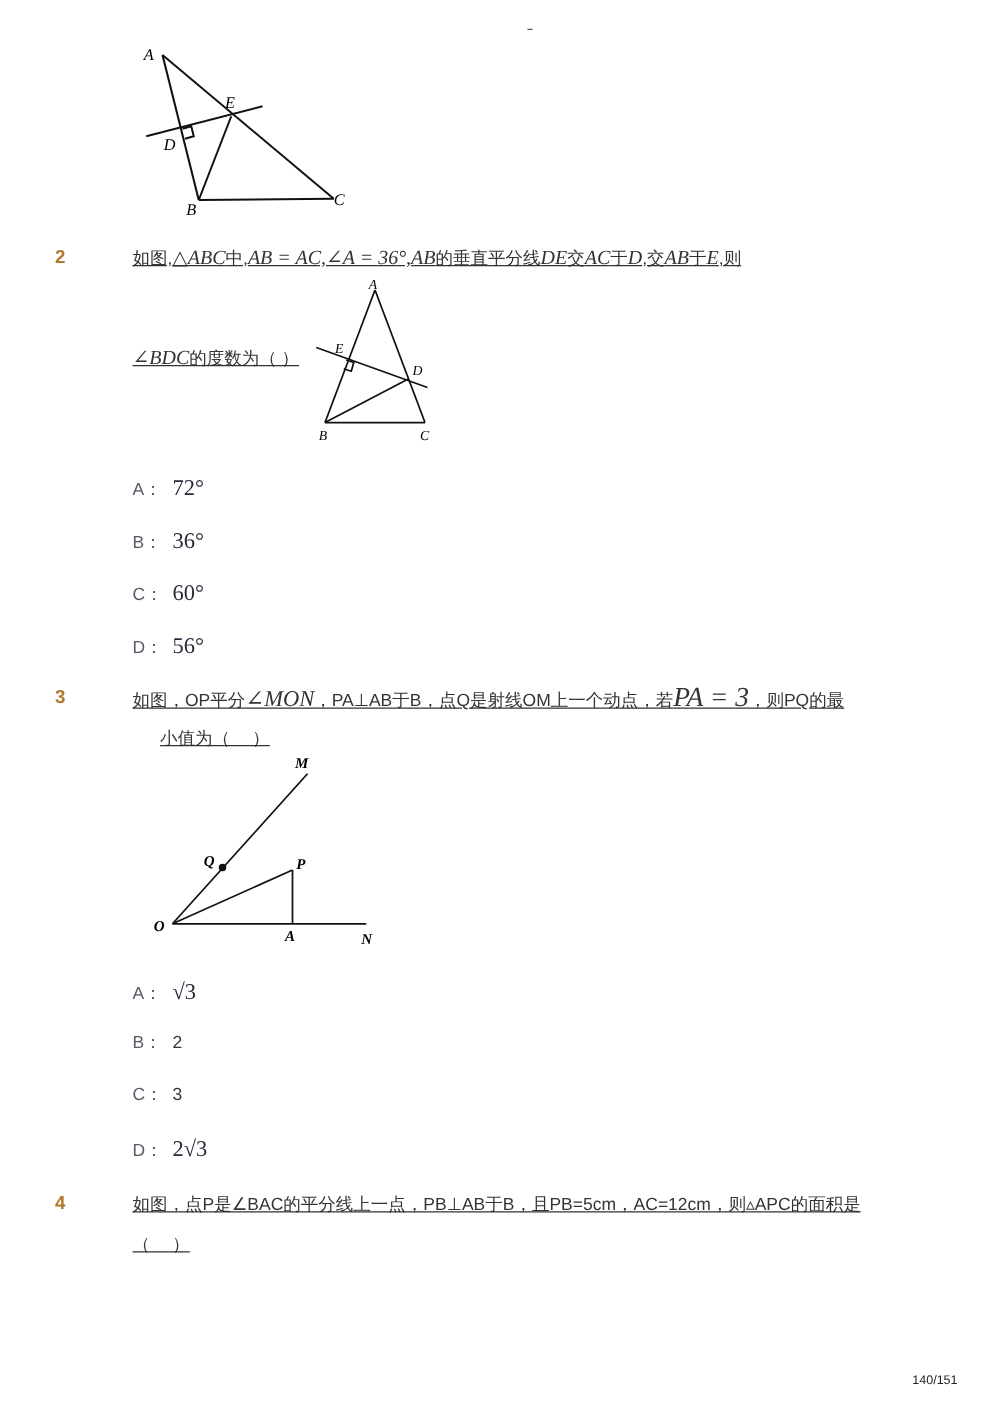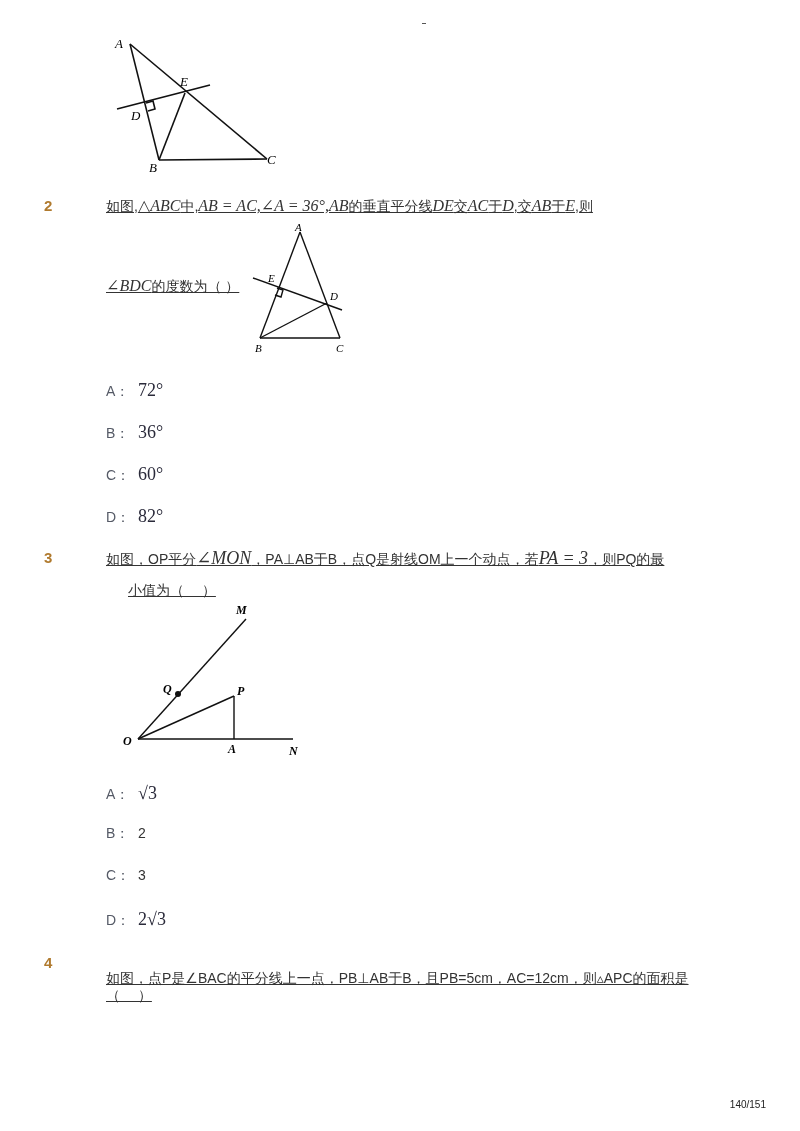--- a/index.html
+++ b/index.html
@@ -69,26 +69,26 @@
 <div class="abs opt" style="left:106px; top:422px;">
     <span class="opt-letter">B：</span>
     <span class="opt-val">36°</span>
   </div>
 <div class="abs opt" style="left:106px; top:464px;">
     <span class="opt-letter">C：</span>
     <span class="opt-val">60°</span>
   </div>
 <div class="abs opt" style="left:106px; top:506px;">
     <span class="opt-letter">D：</span>
-    <span class="opt-val">82°</span>
+    <span class="opt-val">56°</span>
   </div>
 
 <div class="abs qnum" style="left:44px; top:549px;">3</div>
 <div class="abs stem" style="left:106px; top:548px;">
-  <span>如图，OP平分</span><span class="math" style="font-size:18px;margin-top:41px;">∠MON</span><span>，PA⊥AB于B，点Q是射线OM上一个动点，若</span><span class="math" style="font-size:18px;text-align:right;">PA = 3</span><span>，则PQ的最</span>
+  <span>如图，OP平分</span><span class="math" style="font-size:18px;margin-top:41px;">∠MON</span><span>，PA⊥AB于B，点Q是射线OM上一个动点，若</span><span class="math" style="font-size:22px;text-align:right;">PA = 3</span><span>，则PQ的最</span>
 </div>
 <div class="abs stem" style="left:106px; top:580px;margin-left:22px;">小值为（　 ）</div>
 
 <svg class="abs" style="left:115px; top:600px;" width="195" height="162">
   <g stroke="#111" stroke-width="1.4" fill="none">
     <line x1="23" y1="139" x2="131" y2="19"></line>
     <line x1="23" y1="139" x2="178" y2="139"></line>
     <line x1="23" y1="139" x2="119" y2="96"></line>
     <line x1="119" y1="96" x2="119" y2="139"></line>
   </g>
@@ -112,16 +112,16 @@
 <div class="abs opt" style="left:106px; top:867px;">
     <span class="opt-letter">C：</span>
     <span class="opt-plain">3</span>
   </div>
 <div class="abs opt" style="left:106px; top:909px;">
     <span class="opt-letter">D：</span>
     <span class="opt-val">2√3</span>
   </div>
 
 <div class="abs qnum" style="left:44px; top:954px;">4</div>
-<div class="abs stem" style="left:106px; top:953px;margin-top:15px;">如图，点P是∠BAC的平分线上一点，PB⊥AB于B，且PB=5cm，AC=12cm，则▵APC的面积是</div>
+<div class="abs stem" style="left:106px; top:953px;">如图，点P是∠BAC的平分线上一点，PB⊥AB于B，且PB=5cm，AC=12cm，则▵APC的面积是</div>
 <div class="abs stem" style="left:106px; top:985px;">（　 ）</div>
 
 <div class="abs page-num">140/151</div>
 
 </body></html>

